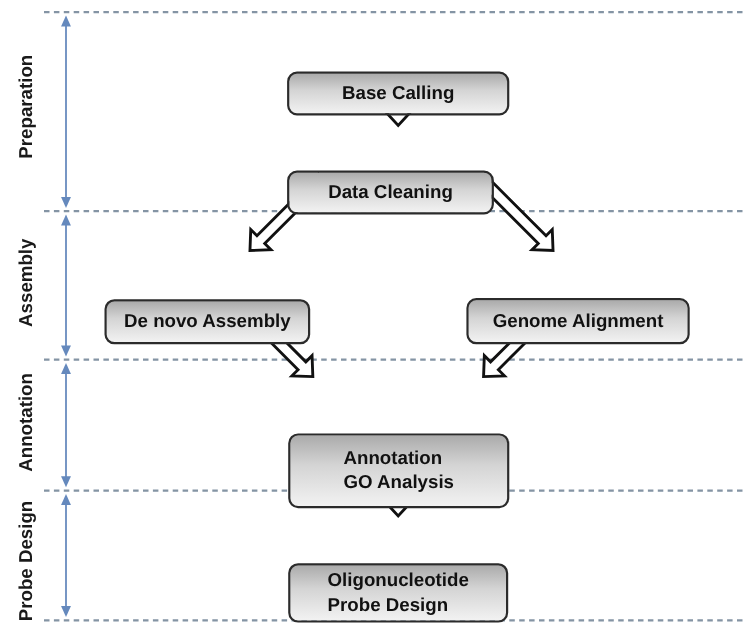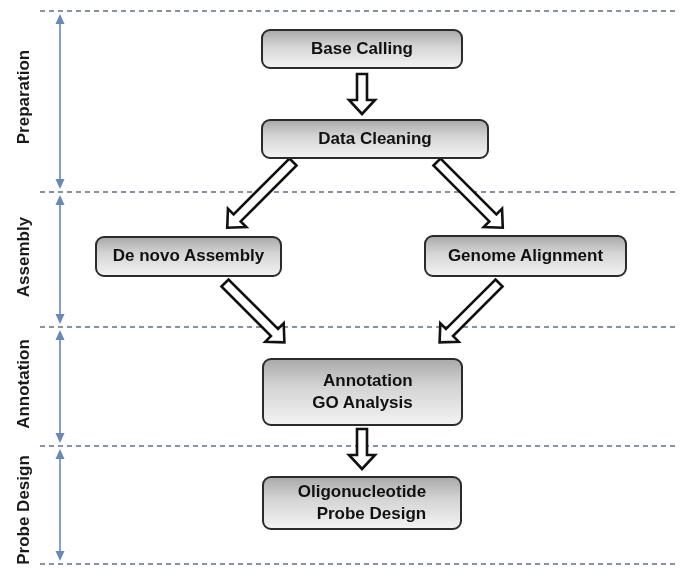--- a/index.html
+++ b/index.html
@@ -25,29 +25,30 @@
   }
   .node {
     position: absolute;
     box-sizing: border-box;
     border: 2px solid #2b2b2b;
     border-radius: 9px;
     background: linear-gradient(180deg, #ababab 0%, #d4d4d4 42%, #f2f2f2 100%);
     display: flex;
     align-items: center;
     justify-content: center;
-    text-align: right;
+    text-align: left;
     font-size: 17px;
     font-weight: bold;
     color: #111111;
     white-space: pre-line;
     line-height: 1.32;
+    margin-top: 36px;
   }
   .node-base-calling      { left: 261px; top: 29px;  width: 202px; height: 40px; }
-  .node-data-cleaning     { left: 261px; top: 119px; width: 228px; height: 40px; }
+  .node-data-cleaning     { left: 261px; top: 119px; width: 188px; height: 40px; }
   .node-de-novo-assembly  { left: 95px;  top: 236px; width: 187px; height: 41px; }
   .node-genome-alignment  { left: 424px; top: 235px; width: 203px; height: 42px; }
   .node-annotation-go     { left: 262px; top: 358px; width: 201px; height: 68px; }
   .node-oligo-probe       { left: 262px; top: 476px; width: 200px; height: 54px; }
   .section-label {
     position: absolute;
     width: 170px;
     height: 22px;
     line-height: 22px;
     text-align: center;

